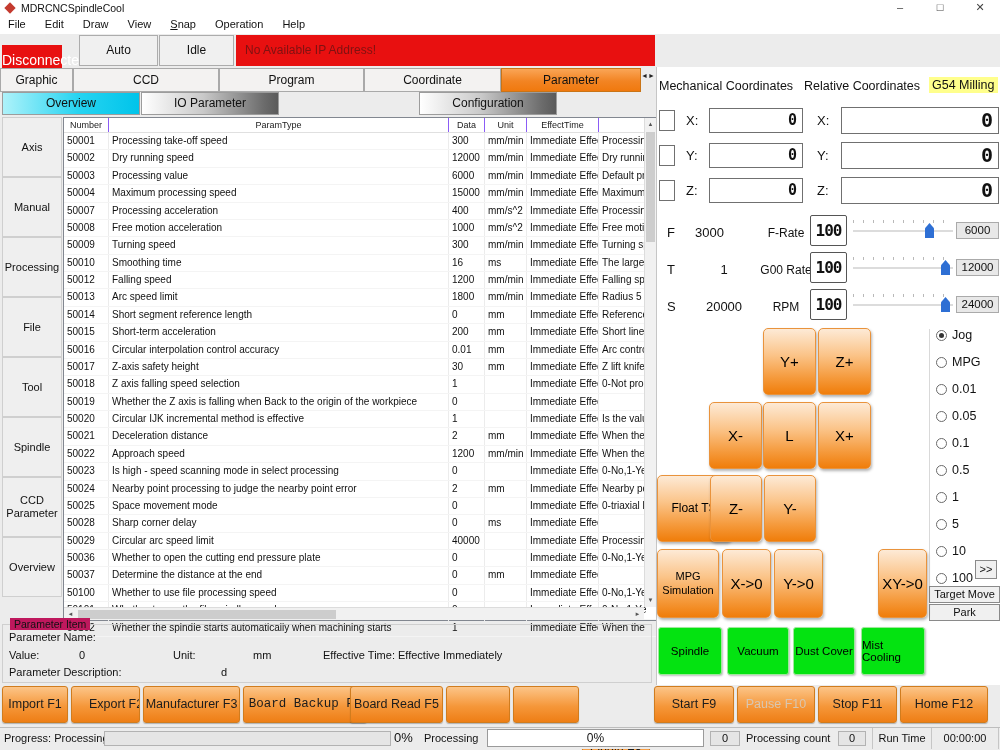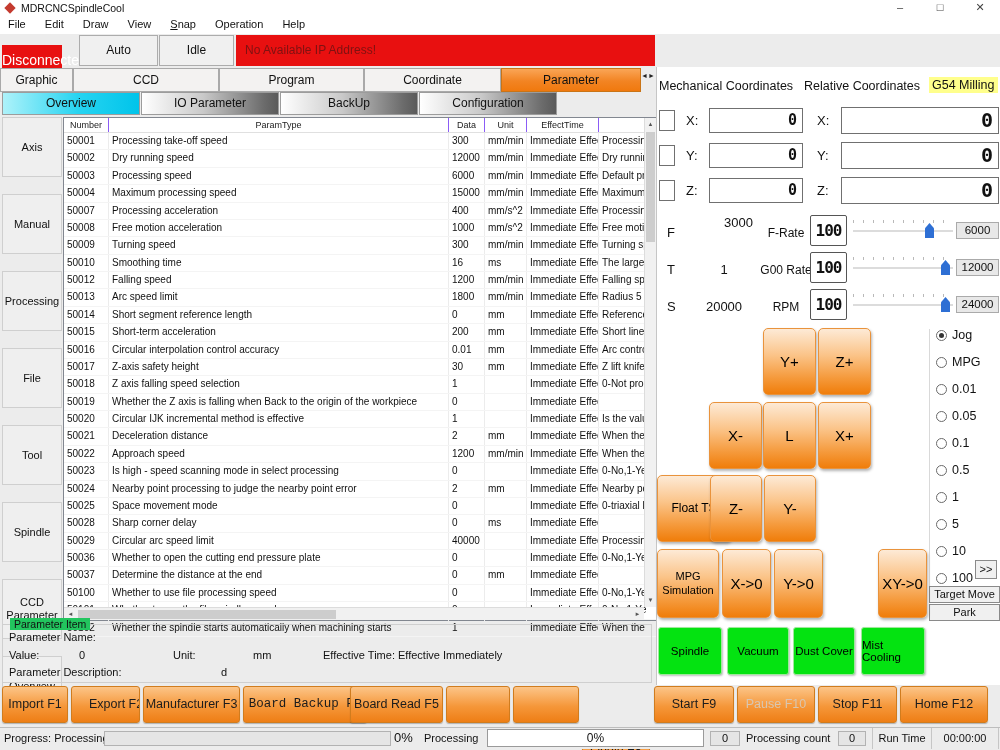--- a/index.html
+++ b/index.html
@@ -21,36 +21,36 @@
   .s-idle{left:159px;top:35px;width:73px;height:29px;font-size:12px;line-height:29px;}
   .s-ip{left:236px;top:35px;width:419px;height:31px;color:#7e1212;font-size:12px;line-height:31px;padding-left:9px;box-sizing:border-box;}
   
   .tab{top:68px;height:24px;background:#f3f2f1;border:1px solid #a9a9a9;box-sizing:border-box;font-size:12px;text-align:center;line-height:22px;}
   .tab.active{background:linear-gradient(180deg,#faa556,#f28423 55%,#f0790e);border-color:#c97417;}
   .tabarrows{left:641px;top:72px;width:17px;height:18px;font-size:7px;color:#222;letter-spacing:0;}
   .subtab{top:92px;height:23px;border:1px solid #9c9c9c;box-sizing:border-box;font-size:12px;text-align:center;line-height:21px;background:linear-gradient(90deg,#ffffff,#c9c9c9 45%,#6b6b6b 90%,#5a5a5a);}
   .subtab.active{background:linear-gradient(90deg,#aef2fa,#27d4f1 55%,#00c4ea);}
   
   .side{left:2px;top:117px;width:60px;}
-  .sideitem{width:60px;height:60px;margin-bottom:17px;background:#efefef;border:1px solid #cfcfcf;box-sizing:border-box;font-size:11px;display:flex;align-items:center;justify-content:center;text-align:center;line-height:1.15;}
+  .sideitem{width:60px;height:60px;margin-bottom:0;background:#efefef;border:1px solid #cfcfcf;box-sizing:border-box;font-size:11px;display:flex;align-items:center;justify-content:center;text-align:center;line-height:1.15;}
   
   .tablewrap{left:63px;top:117px;width:594px;height:504px;background:#fff;border:1px solid #828790;box-sizing:border-box;}
   .thead{display:flex;height:14px;font-size:9px;color:#222;border-bottom:1px solid #e0e0e0;}
   .thead div{border-right:1px solid #8b5cf6;text-align:center;line-height:14px;overflow:hidden;white-space:nowrap;box-sizing:border-box;}
   .trow{display:flex;height:16.38px;font-size:10px;align-items:center;border-bottom:1px solid #f4f4f4;}
   .trow div{border-right:1px solid #ececec;overflow:hidden;white-space:nowrap;box-sizing:border-box;padding-left:3px;height:100%;line-height:16px;}
   .c0{width:45px;}.c1{width:340px;}.c2{width:36px;}.c3{width:42px;}.c4{width:72px;}.c5{width:47px;border-right:none!important;}
   .vscroll{right:0;top:0;width:12px;height:489px;background:#f1f1f1;border-left:1px solid #dcdcdc;box-sizing:border-box;}
   .hscroll{left:0;bottom:0;width:580px;height:13px;background:#f1f1f1;border-top:1px solid #dcdcdc;box-sizing:border-box;}
   .sbarrow{color:#555;font-size:6px;text-align:center;}
   .sthumbv{left:1px;top:14px;width:9px;height:110px;background:#cdcdcd;}
   .sthumbh{left:14px;top:2px;width:258px;height:9px;background:#cdcdcd;}
   
   .pitem{left:2px;top:624px;width:650px;height:59px;border:1px solid #cfcfcf;box-sizing:border-box;font-size:11px;}
-  .pitem .legend{position:absolute;left:7px;top:-7px;background:#22c55e;padding:0 4px;font-size:10.5px;}
+  .pitem .legend{position:absolute;left:7px;top:-7px;background:#be185d;padding:0 4px;font-size:10.5px;}
   
   .fnbtn{top:686px;height:37px;background:linear-gradient(180deg,#fcc588,#f5973a 55%,#ee7e15);border:1px solid #d07c1e;border-radius:3px;box-sizing:border-box;box-shadow:0 1px 1px rgba(0,0,0,.25);font-size:12.5px;color:#1c1c1c;text-align:center;line-height:35px;overflow:hidden;white-space:nowrap;}
   .fnbtn.disabled{color:#d9c6b0;}
   
   .statusbar{left:0;top:727px;width:1000px;height:21px;background:#ececec;border-top:1px solid #bdbdbd;font-size:11px;}
   .sb-sunk{background:#e5e5e5;border:1px solid #b2b2b2;box-sizing:border-box;}
   
   .rpanel{left:656px;top:67px;width:344px;height:618px;background:#fff;border-left:1px solid #c6c6c6;box-sizing:border-box;}
   .rp-h{font-size:12.5px;white-space:nowrap;}
   .g54{background:#ffff8c;padding:1px 3px;}
@@ -100,21 +100,20 @@
 
   <div class="abs tab" style="left:0;width:73px;">Graphic</div>
   <div class="abs tab" style="left:73px;width:146px;">CCD</div>
   <div class="abs tab" style="left:219px;width:145px;">Program</div>
   <div class="abs tab" style="left:364px;width:137px;">Coordinate</div>
   <div class="abs tab active" style="left:501px;width:140px;">Parameter</div>
   <div class="abs tabarrows">◄►</div>
 
   <div class="abs subtab active" style="left:2px;width:138px;">Overview</div>
   <div class="abs subtab" style="left:141px;width:138px;">IO Parameter</div>
-  <div class="abs subtab" style="left:280px;width:138px;">BackUp</div>
   <div class="abs subtab" style="left:419px;width:138px;">Configuration</div>
 
   <div class="abs side">
     <div class="sideitem">Axis</div>
     <div class="sideitem">Manual</div>
     <div class="sideitem">Processing</div>
     <div class="sideitem">File</div>
     <div class="sideitem">Tool</div>
     <div class="sideitem">Spindle</div>
     <div class="sideitem">CCD Parameter</div>
@@ -145,21 +144,21 @@
           <div class="c0">50002</div>
           <div class="c1">Dry running speed</div>
           <div class="c2">12000</div>
           <div class="c3">mm/min</div>
           <div class="c4">Immediate Effect</div>
           <div class="c5">Dry runnin</div>
         </div>
 
         <div class="trow">
           <div class="c0">50003</div>
-          <div class="c1">Processing speed</div>
+          <div class="c1">Processing value</div>
           <div class="c2">6000</div>
           <div class="c3">mm/min</div>
           <div class="c4">Immediate Effect</div>
           <div class="c5">Default pro</div>
         </div>
 
         <div class="trow">
           <div class="c0">50004</div>
           <div class="c1">Maximum processing speed</div>
           <div class="c2">15000</div>
@@ -460,21 +459,21 @@
     <span class="abs axlbl" style="left:160px;top:81px;">Y:</span>
     <div class="abs valbox" style="left:184px;top:75px;width:158px;height:27px;font-size:20px;line-height:25px;padding-right:5px;">0</div>
 
     <div class="abs cbox" style="left:2px;top:113px;"></div>
     <span class="abs axlbl" style="left:29px;top:116px;">Z:</span>
     <div class="abs valbox" style="left:52px;top:111px;width:94px;height:25px;font-size:15px;line-height:23px;padding-right:5px;">0</div>
     <span class="abs axlbl" style="left:160px;top:116px;">Z:</span>
     <div class="abs valbox" style="left:184px;top:110px;width:158px;height:27px;font-size:20px;line-height:25px;padding-right:5px;">0</div>
 
     <span class="abs" style="left:10px;top:158px;font-size:13px;">F</span>
-    <span class="abs" style="left:38px;top:148px;width:58px;text-align:right;font-size:13px;">3000</span>
+    <span class="abs" style="left:38px;top:158px;width:58px;text-align:left;font-size:13px;">3000</span>
     <span class="abs" style="left:100px;top:159px;width:58px;text-align:center;font-size:12px;">F-Rate</span>
     <div class="abs segbox" style="left:153px;top:148px;">100</div>
     <div class="abs ticks" style="left:196px;top:153px;width:100px;"></div>
     <div class="abs track" style="left:196px;top:163px;width:100px;"></div>
     <div class="abs thumb" style="top:156px;left:196px;margin-left:72px;"></div>
     <div class="abs maxbox" style="left:299px;top:155px;">6000</div>
 
     <span class="abs" style="left:10px;top:195px;font-size:13px;">T</span>
     <span class="abs" style="left:38px;top:195px;width:58px;text-align:center;font-size:13px;">1</span>
     <span class="abs" style="left:100px;top:196px;width:58px;text-align:center;font-size:12px;">G00 Rate</span>

